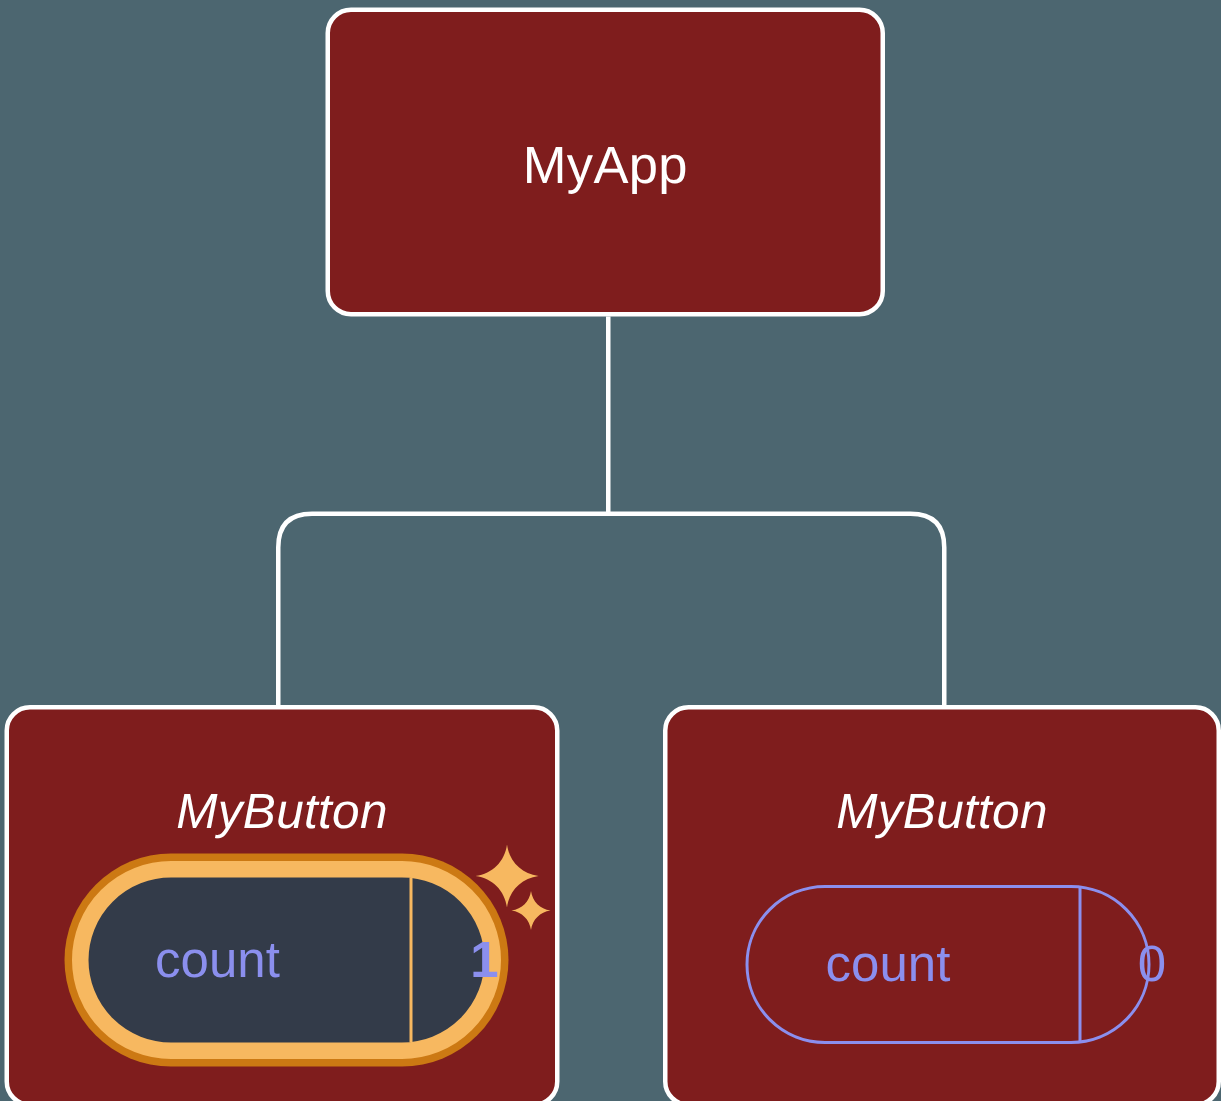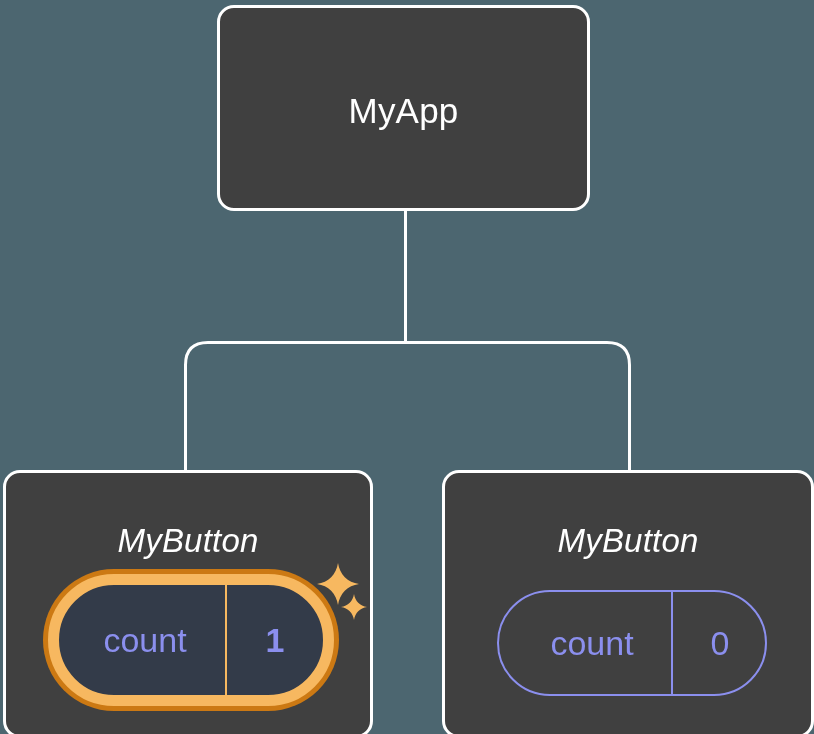--- a/index.html
+++ b/index.html
@@ -21,21 +21,21 @@
     position: absolute;
     left: 0;
     top: 0;
     width: 814px;
     height: 734px;
   }
 
   
   .node {
     position: absolute;
-    background: #404040;
+    background: #7f1d1d;
     border: 3px solid #ffffff;
     border-radius: 17px;
     box-sizing: border-box;
     padding-left: 12px;
   }
   .node-root {
     left: 217px;
     top: 5px;
     width: 373px;
     height: 206px;
@@ -76,20 +76,21 @@
   }
 
   
   .pill {
     position: absolute;
     display: flex;
     align-items: stretch;
     box-sizing: border-box;
     border-radius: 999px;
     background: transparent;
+    gap: 48px;
   }
   .pill-cell {
     display: flex;
     align-items: center;
     justify-content: center;
     box-sizing: border-box;
     white-space: nowrap;
   }
   .pill-key {
     flex: 0 0 auto;

